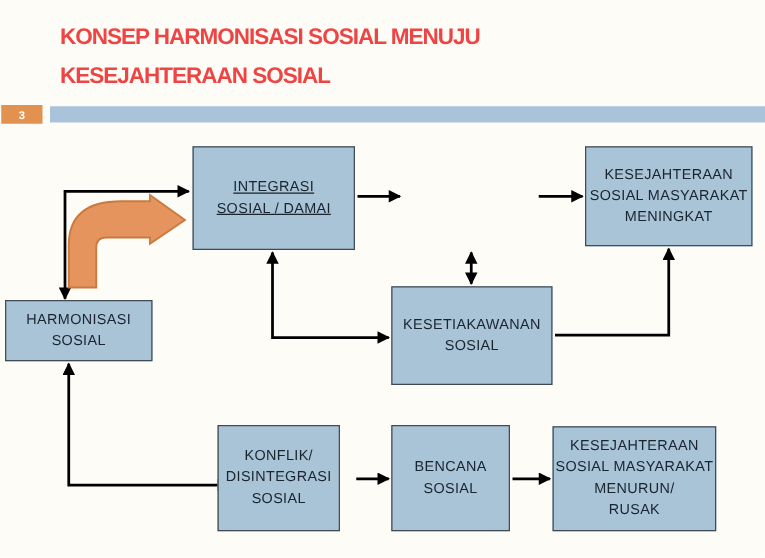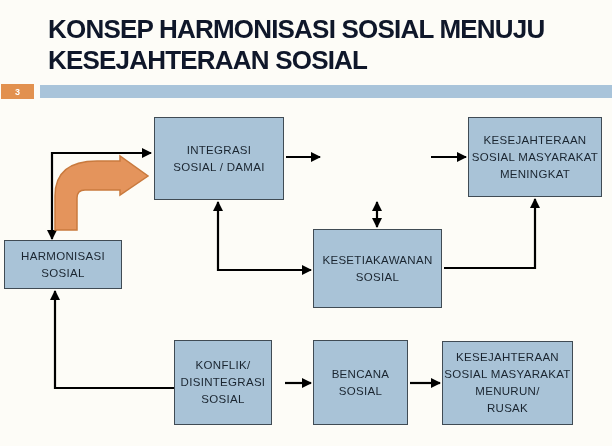--- a/index.html
+++ b/index.html
@@ -9,24 +9,24 @@
     position: relative;
     width: 612px; height: 446px;
     background: #fdfcf7;
     overflow: hidden;
   }
 
   
   .title {
     position: absolute;
     left: 48px; top: 14px; width: 556px;
-    font-size: 26px; font-weight: 700;
+    font-size: 18px; font-weight: 700;
     line-height: 31px;
     letter-spacing: -0.8px;
-    color: #0f172a;
+    color: #ef4444;
     white-space: pre-line;
   }
   .page-badge {
     position: absolute;
     left: 1px; top: 84px; width: 33px; height: 15px;
     background: #e2914f;
     color: #ffffff;
     font-size: 9px; font-weight: 700;
     display: flex; align-items: center; justify-content: center;
   }
@@ -43,21 +43,21 @@
     border: 1.5px solid #404b54;
     box-sizing: border-box;
     display: flex; align-items: center; justify-content: center;
     text-align: center;
     color: #1a2530;
     font-size: 11.5px;
     letter-spacing: 0.3px;
     line-height: 17px;
     white-space: pre-line;
   }
-  #n-integrasi      { left:154px; top:117px; width:130px; height:83px; }
+  #n-integrasi      { left:154px; top:117px; width:130px; height:83px;text-decoration:underline; }
   #n-pembangunan    { left:322px; top:116px; width:107px; height:84px; }
   #n-meningkat      { left:468px; top:117px; width:134px; height:80px; }
   #n-kesetiakawanan { left:313px; top:229px; width:129px; height:79px; }
   #n-harmonisasi    { left:4px;   top:240px; width:118px; height:49px; }
   #n-konflik        { left:174px; top:340px; width:98px;  height:85px; }
   #n-bencana        { left:313px; top:340px; width:95px;  height:85px; }
   #n-menurun        { left:442px; top:341px; width:131px; height:84px; }
 
   
   #connectors {

